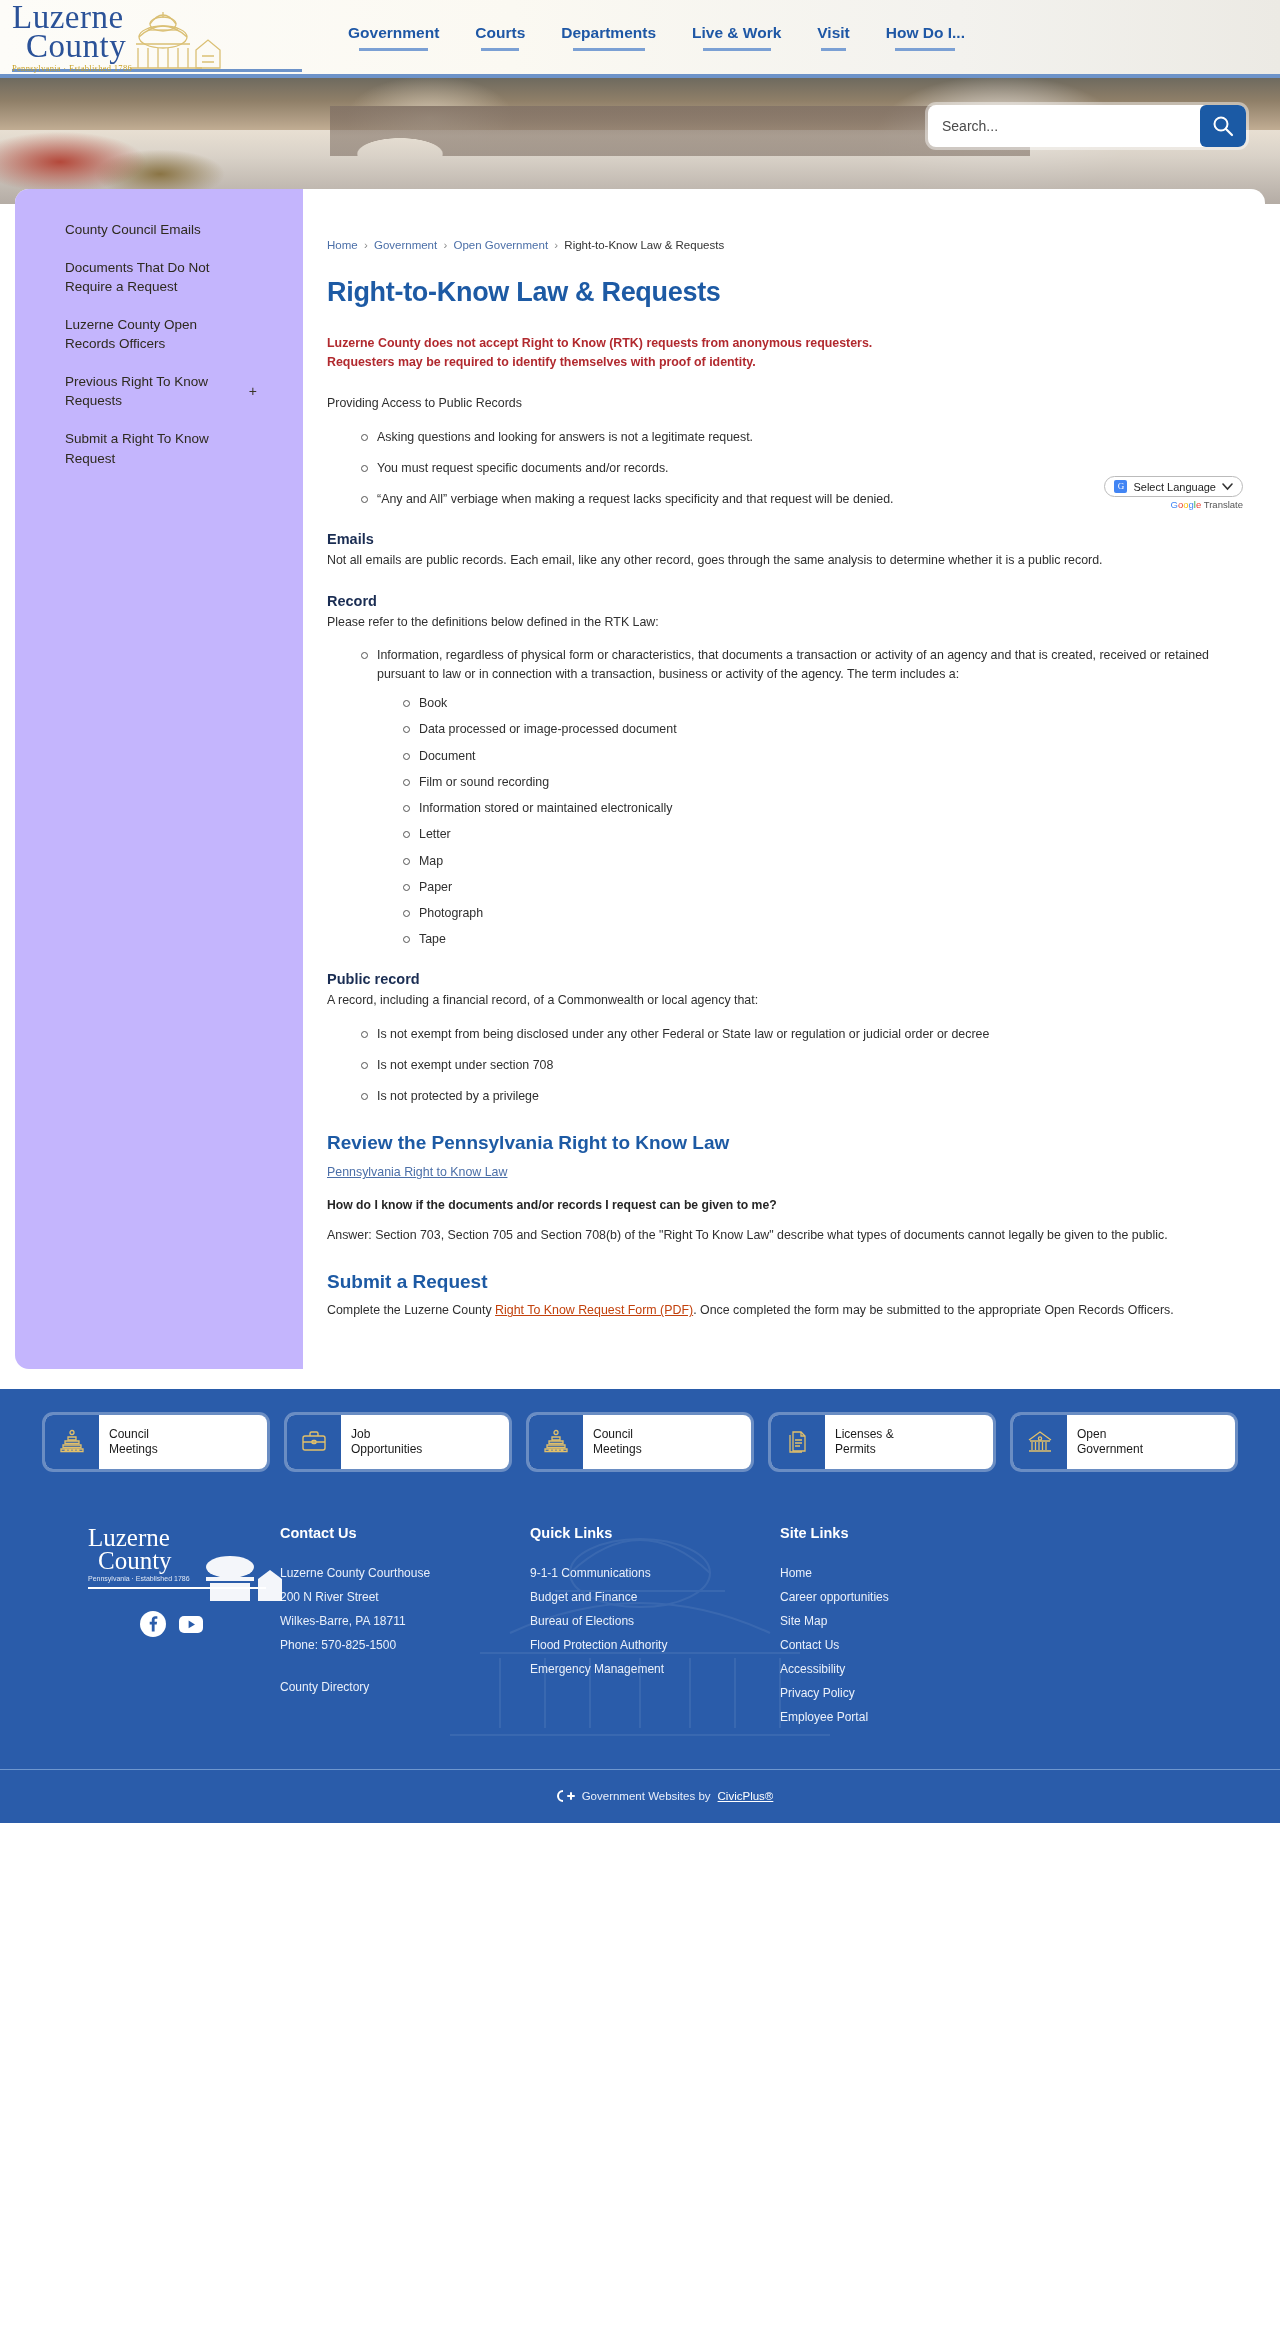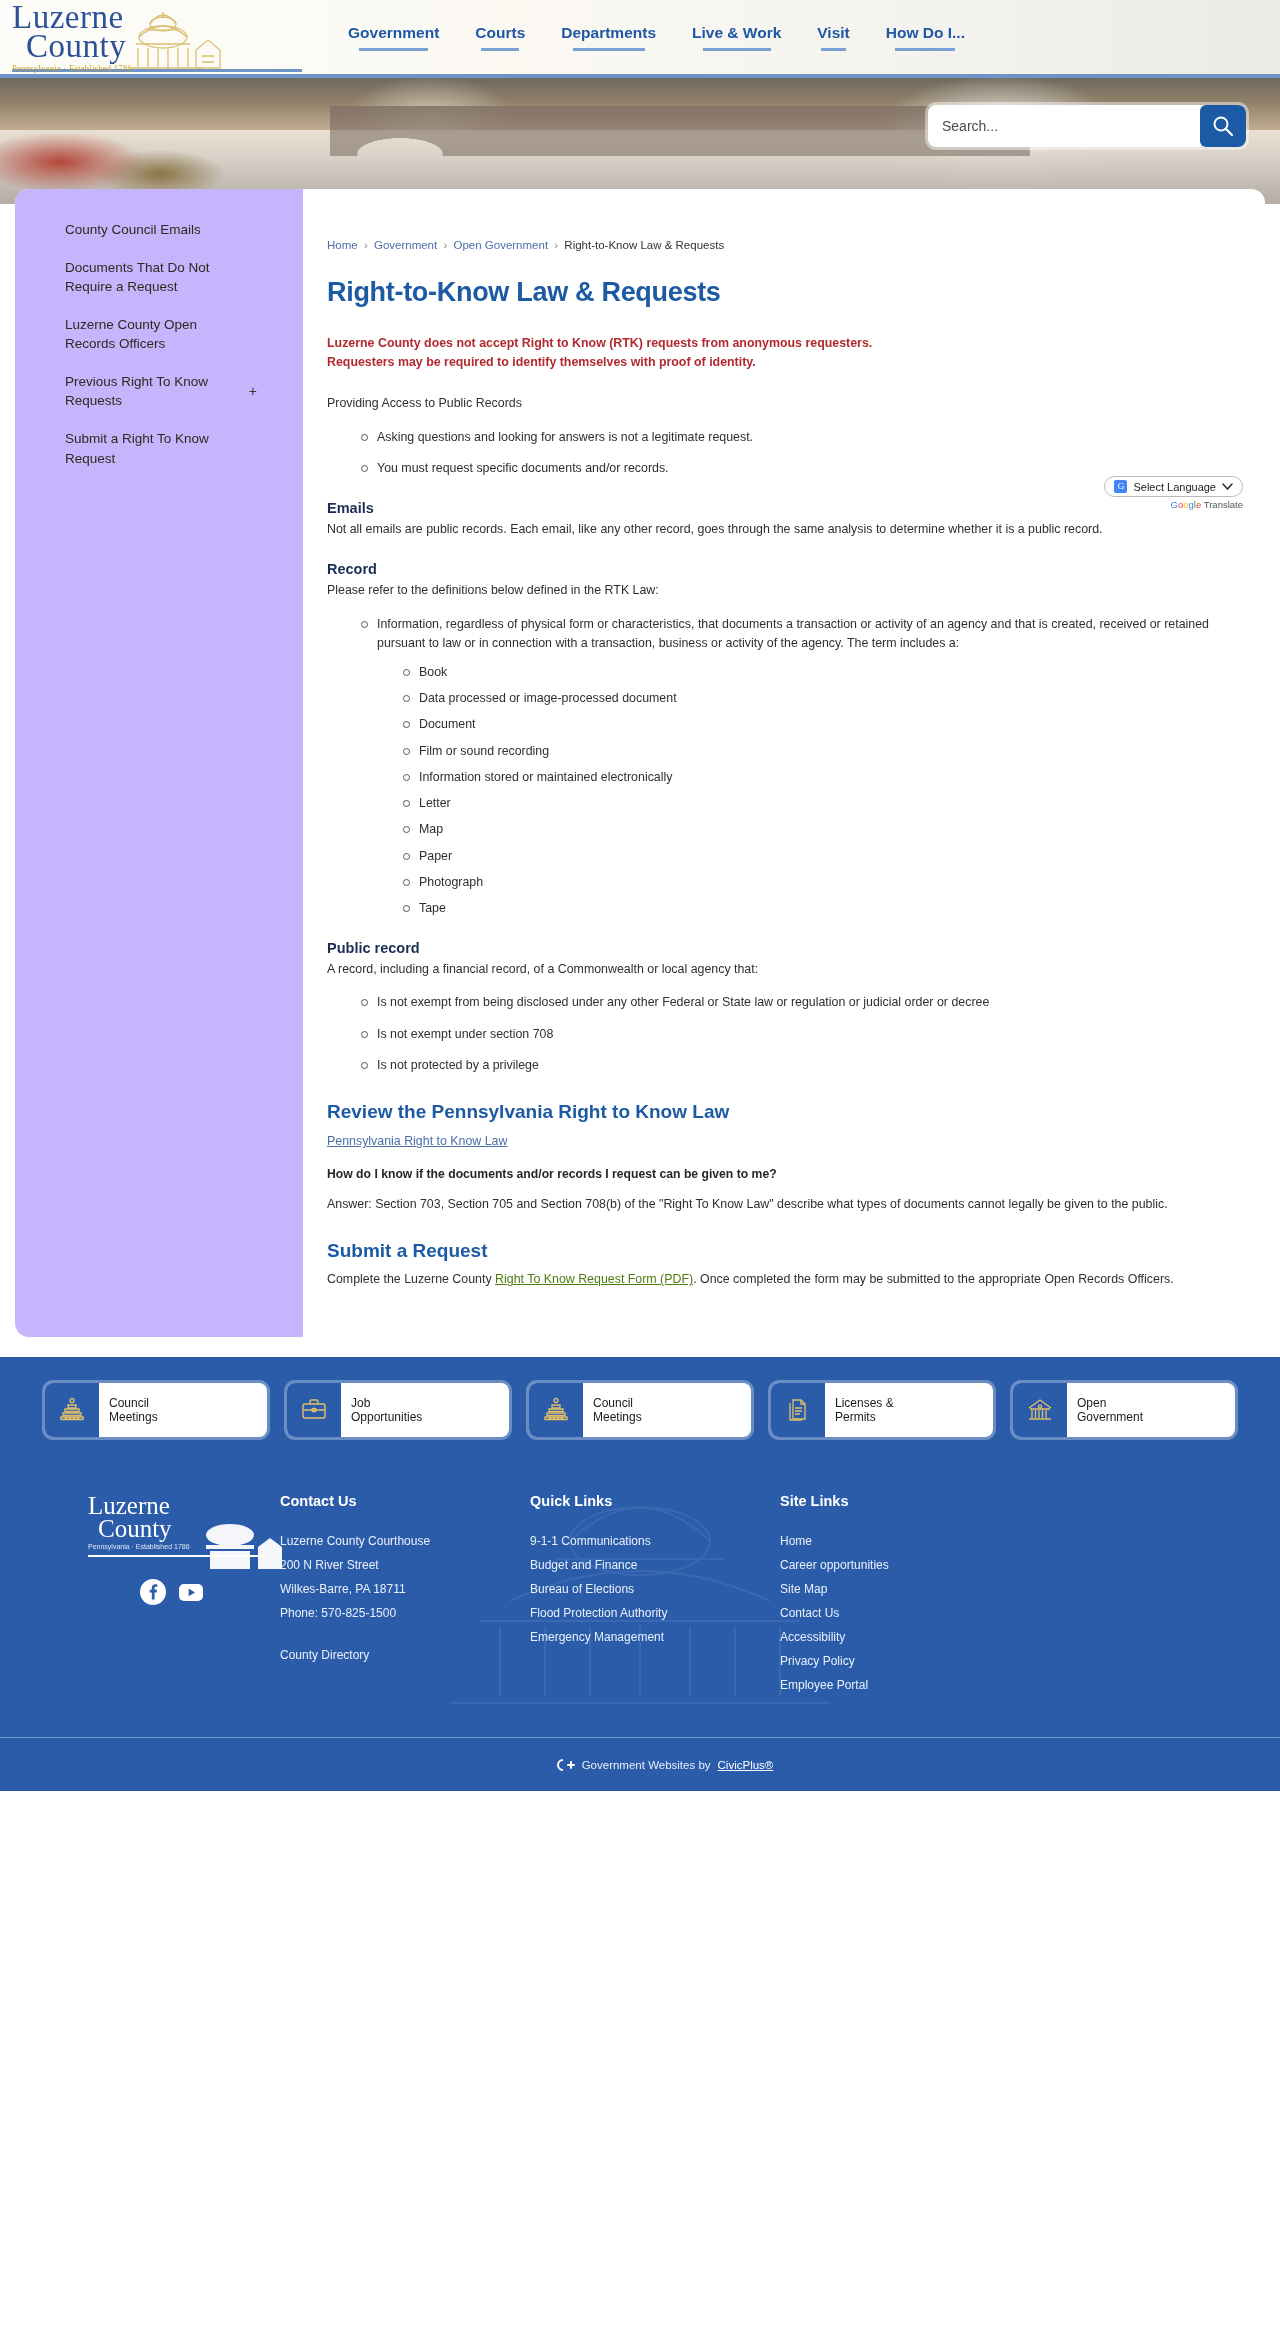--- a/index.html
+++ b/index.html
@@ -152,21 +152,21 @@
   ul.bul > li {
     font-size: 12.4px; color: #2f2f2f; line-height: 1.55;
     position: relative; padding-left: 16px; margin-bottom: 12px;
   }
   ul.bul > li::before {
     content: ""; position: absolute; left: 0; top: 6px;
     width: 5px; height: 5px; border: 1px solid #555; border-radius: 50%;
   }
   ul.bul.sub { margin: 10px 0 0 26px; }
   ul.bul.sub > li { margin-bottom: 7px; }
-  .link-inline { color: #4d7c0f; text-decoration: underline; cursor: pointer; }
+  .link-inline { color: #c2410c; text-decoration: underline; cursor: pointer; }
   .link-plain { color: #4b6fa8; text-decoration: underline; font-size: 12.4px; cursor: pointer; }
   .qa-q { font-size: 12.2px; font-weight: bold; color: #262626; margin: 18px 0 14px; }
 
   
   .gtrans {
     position: absolute; right: 22px; top: 262px; text-align: right;
   }
   .gtrans-box {
     display: inline-flex; align-items: center; gap: 6px;
     border: 1px solid #bbb; border-radius: 14px; background: #fff;
@@ -332,20 +332,21 @@
 
     <h1 class="page-title">Right-to-Know Law &amp; Requests</h1>
 
     <div class="alert-text">Luzerne County does not accept Right to Know (RTK) requests from anonymous requesters. Requesters may be required to identify themselves with proof of identity.</div>
 
     <p class="body-text">Providing Access to Public Records</p>
 
     <ul class="bul">
       <li>Asking questions and looking for answers is not a legitimate request.</li>
       <li>You must request specific documents and/or records.</li>
+      <li>“Any and All” verbiage when making a request lacks specificity and that request will be denied.</li>
     </ul>
 
     <h2 class="sec">Emails</h2>
     <p class="body-text">Not all emails are public records. Each email, like any other record, goes through the same analysis to determine whether it is a public record.</p>
 
     <div class="gtrans">
       <div class="gtrans-box">
         <span class="gicon">G</span>
         <span>Select Language</span>
         <svg width="11" height="8" viewBox="0 0 11 8">

